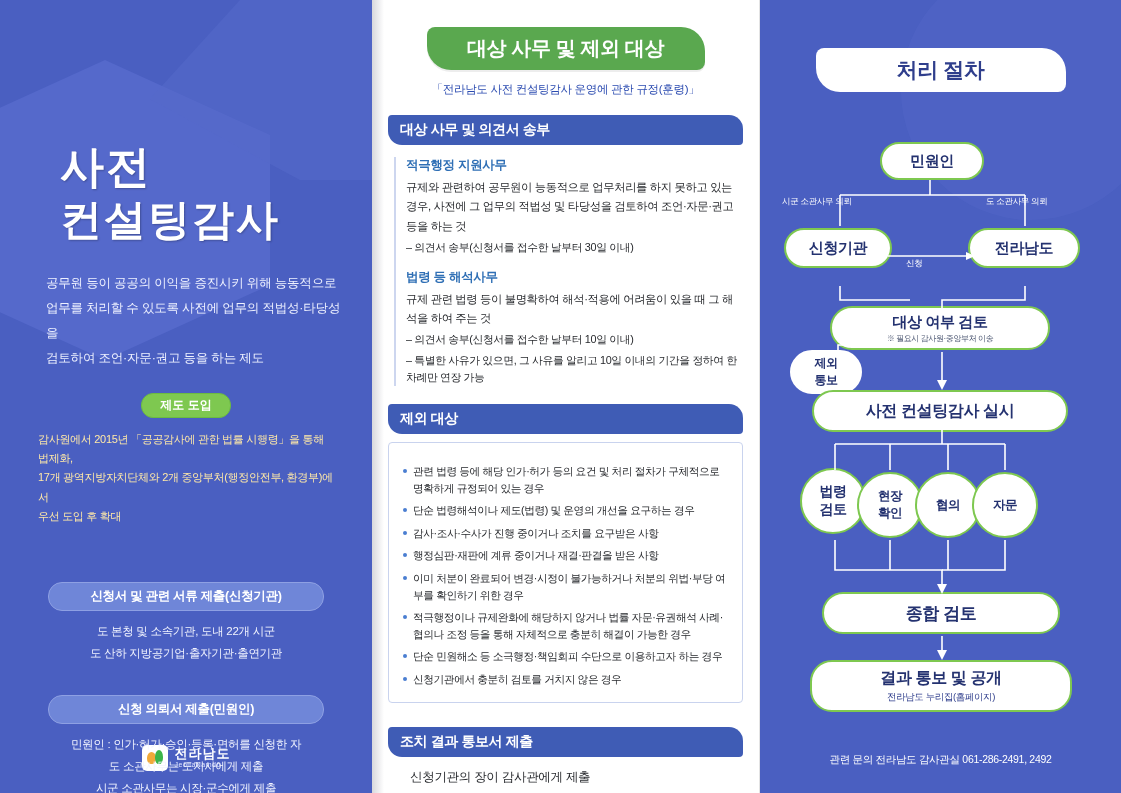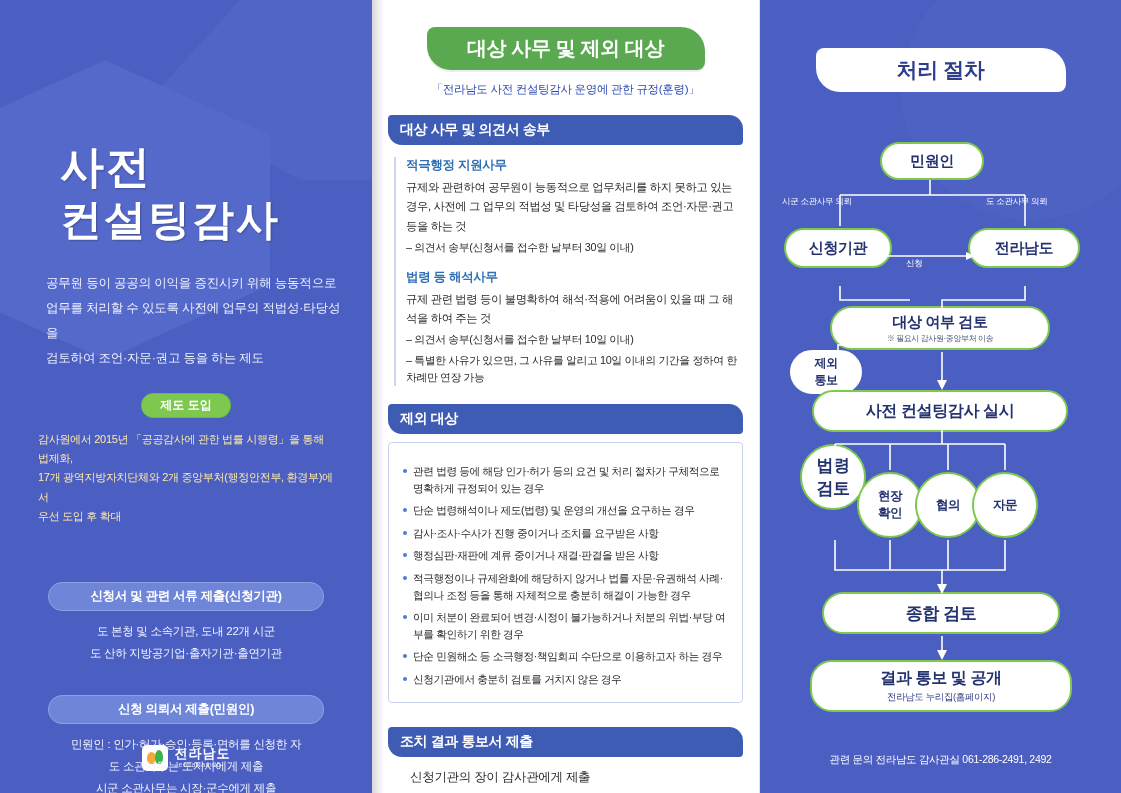--- a/index.html
+++ b/index.html
@@ -260,22 +260,22 @@
       <div class="dash-line">– 특별한 사유가 있으면, 그 사유를 알리고 10일 이내의 기간을 정하여 한 차례만 연장 가능</div>
     </div>
 
     <div class="bar-blue">제외 대상</div>
     <div class="box-outline">
       <ul class="bullets">
         <li>관련 법령 등에 해당 인가·허가 등의 요건 및 처리 절차가 구체적으로 명확하게 규정되어 있는 경우</li>
         <li>단순 법령해석이나 제도(법령) 및 운영의 개선을 요구하는 경우</li>
         <li>감사·조사·수사가 진행 중이거나 조치를 요구받은 사항</li>
         <li>행정심판·재판에 계류 중이거나 재결·판결을 받은 사항</li>
+        <li>이미 처분이 완료되어 변경·시정이 불가능하거나 처분의 위법·부당 여부를 확인하기 위한 경우</li>
         <li>적극행정이나 규제완화에 해당하지 않거나 법률 자문·유권해석 사례·협의나 조정 등을 통해 자체적으로 충분히 해결이 가능한 경우</li>
-        <li>이미 처분이 완료되어 변경·시정이 불가능하거나 처분의 위법·부당 여부를 확인하기 위한 경우</li>
         <li>단순 민원해소 등 소극행정·책임회피 수단으로 이용하고자 하는 경우</li>
         <li>신청기관에서 충분히 검토를 거치지 않은 경우</li>
       </ul>
     </div>
 
     <div class="bar-blue" style="margin-top:24px;">조치 결과 통보서 제출</div>
     <div class="last-line">신청기관의 장이 감사관에게 제출</div>
   </div>
 
   <div class="panel3">
@@ -339,21 +339,21 @@
     <div class="lbl" style="left:118px; top:336px;">NO</div>
     <div class="lbl" style="left:190px; top:340px;">YES</div>
 
     <div class="node plain" style="left:30px; top:350px; width:72px; height:44px; font-size:12px; border-color:#ffffff;">
       <span>제외</span>
       <span>통보</span>
     </div>
 
     <div class="node" style="left:52px; top:390px; width:256px; height:42px; font-size:16px;">사전 컨설팅감사 실시</div>
 
-    <div class="node" style="left:40px; top:444px; width:66px; height:66px; border-radius:50%; font-size:17px;justify-content:center;">
+    <div class="node" style="left:40px; top:468px; width:66px; height:66px; border-radius:50%; font-size:14px;justify-content:center;">
       <span>법령</span>
       <span>검토</span>
     </div>
     <div class="node" style="left:97px; top:472px; width:66px; height:66px; border-radius:50%; font-size:12.5px;">
       <span>현장</span>
       <span>확인</span>
     </div>
     <div class="node" style="left:155px; top:472px; width:66px; height:66px; border-radius:50%; font-size:12.5px;">협의</div>
     <div class="node" style="left:212px; top:472px; width:66px; height:66px; border-radius:50%; font-size:12.5px;">자문</div>
 

